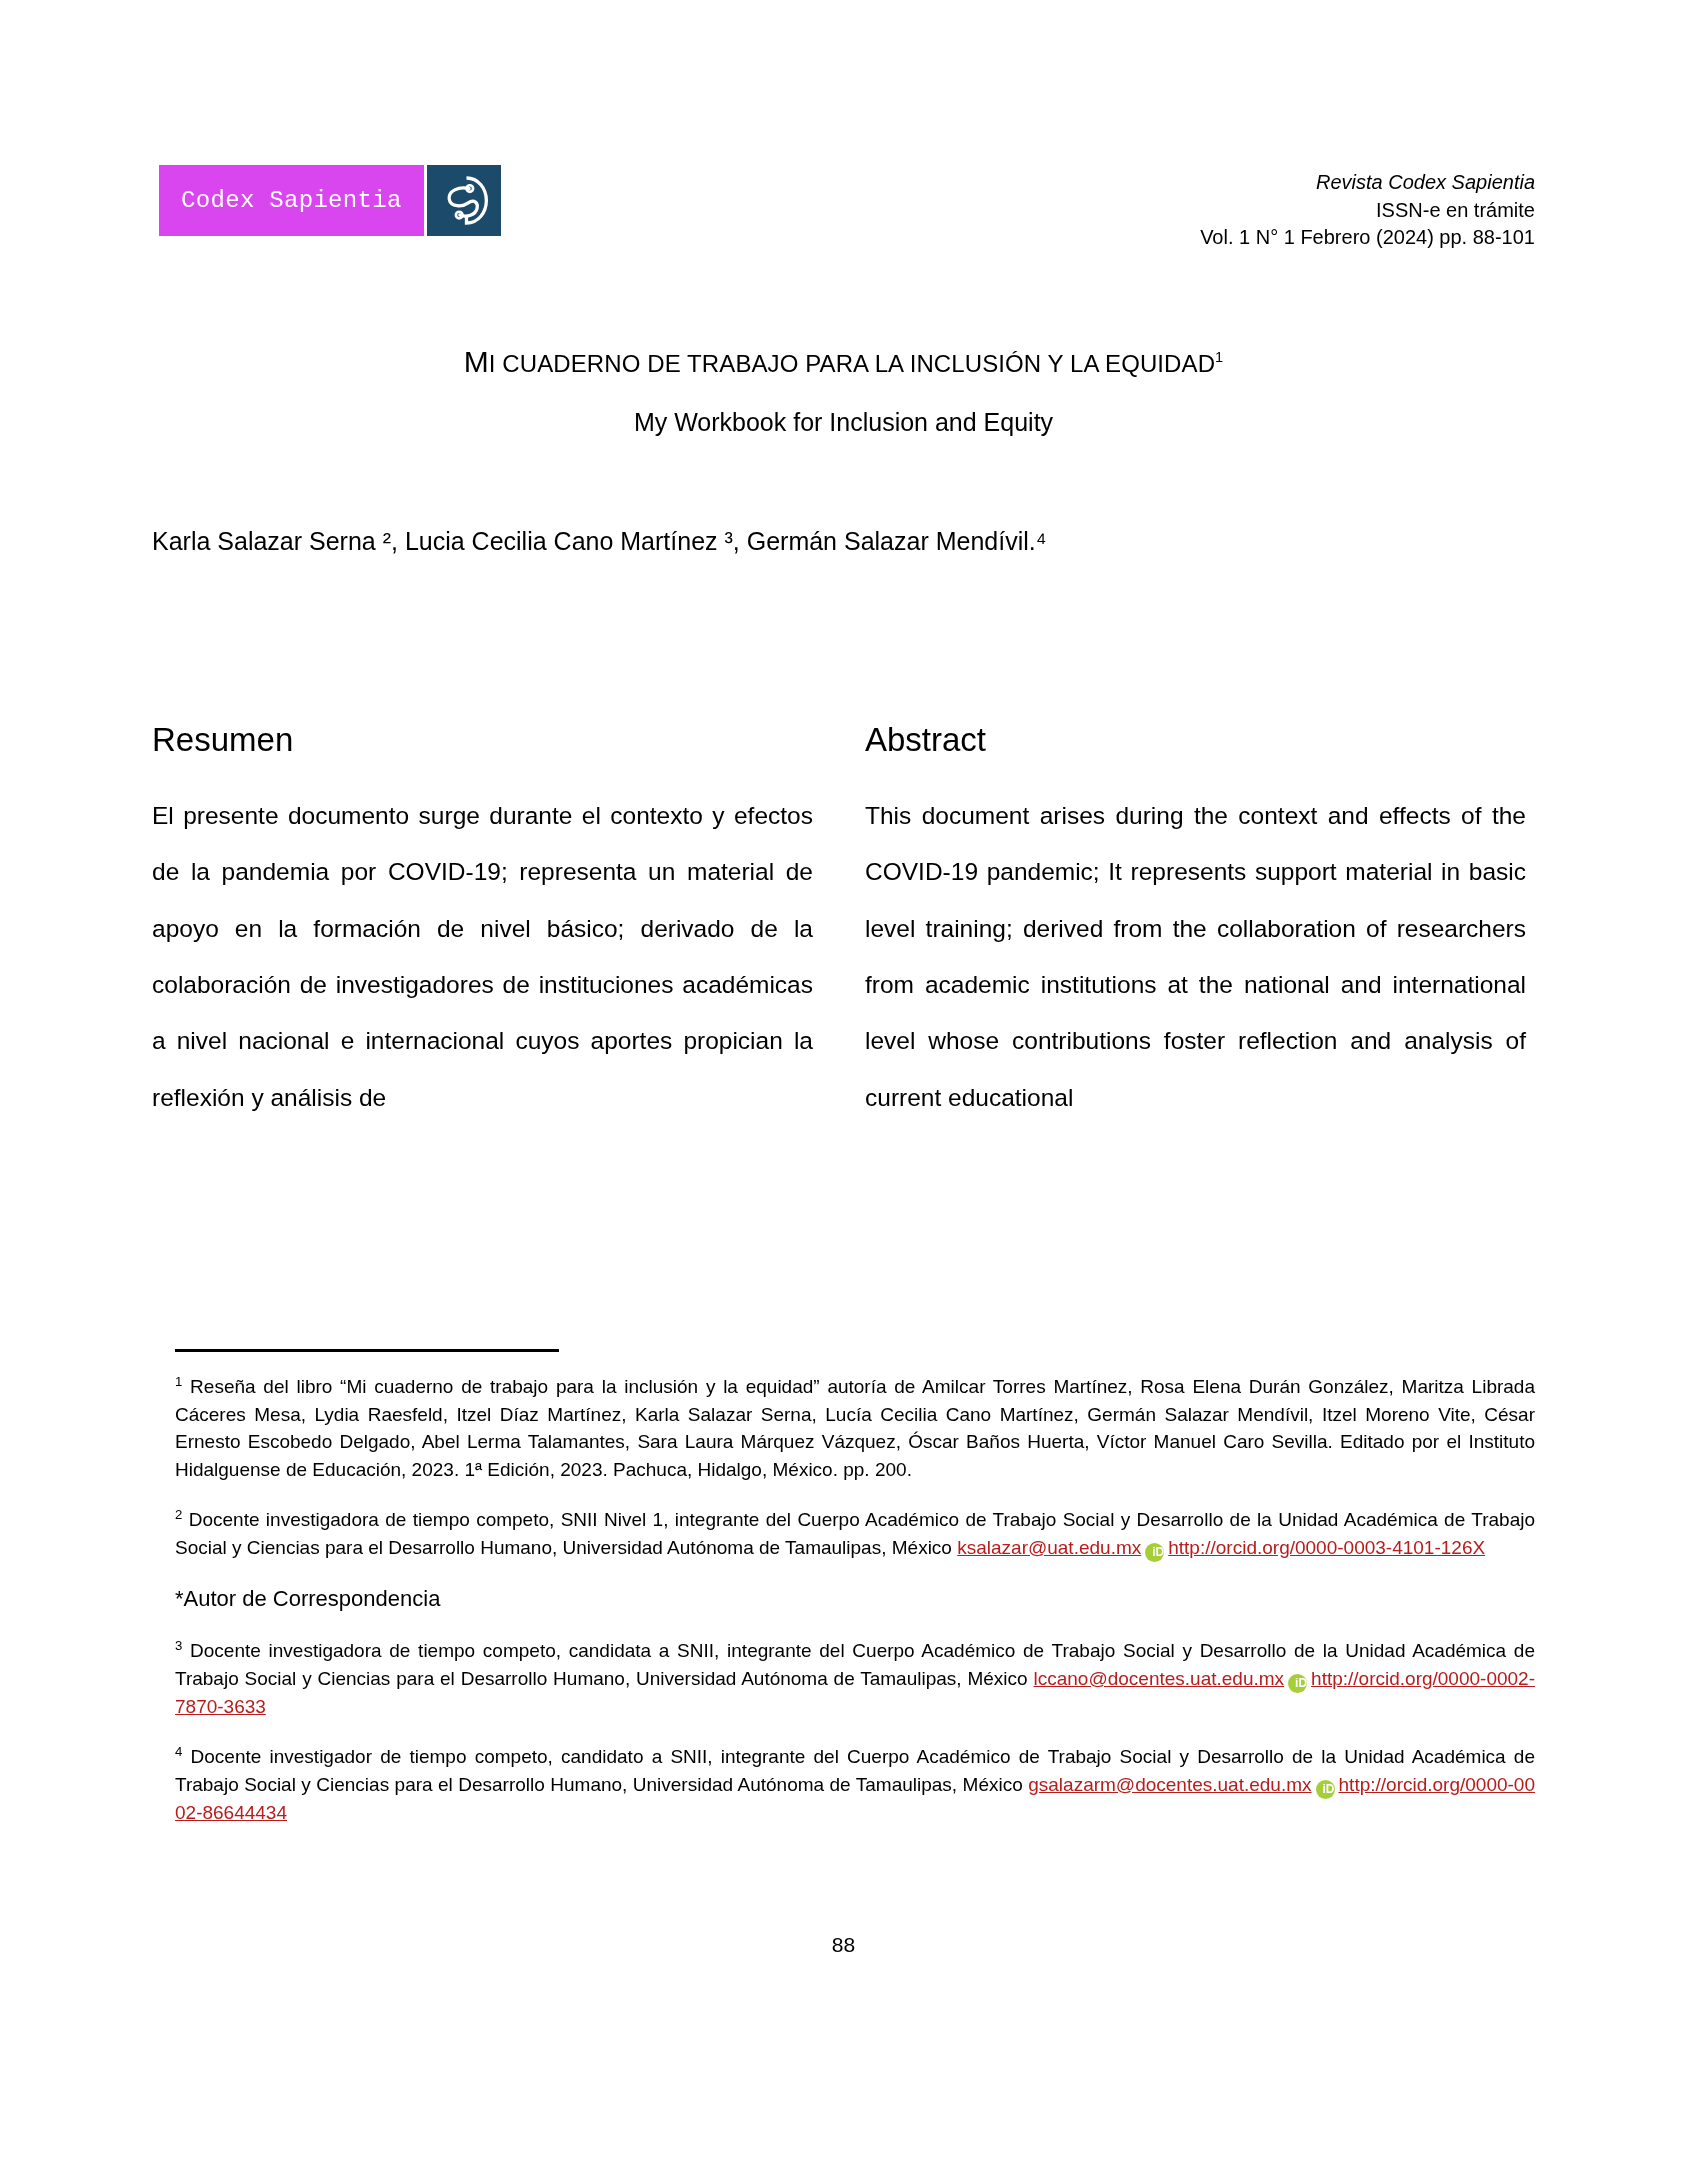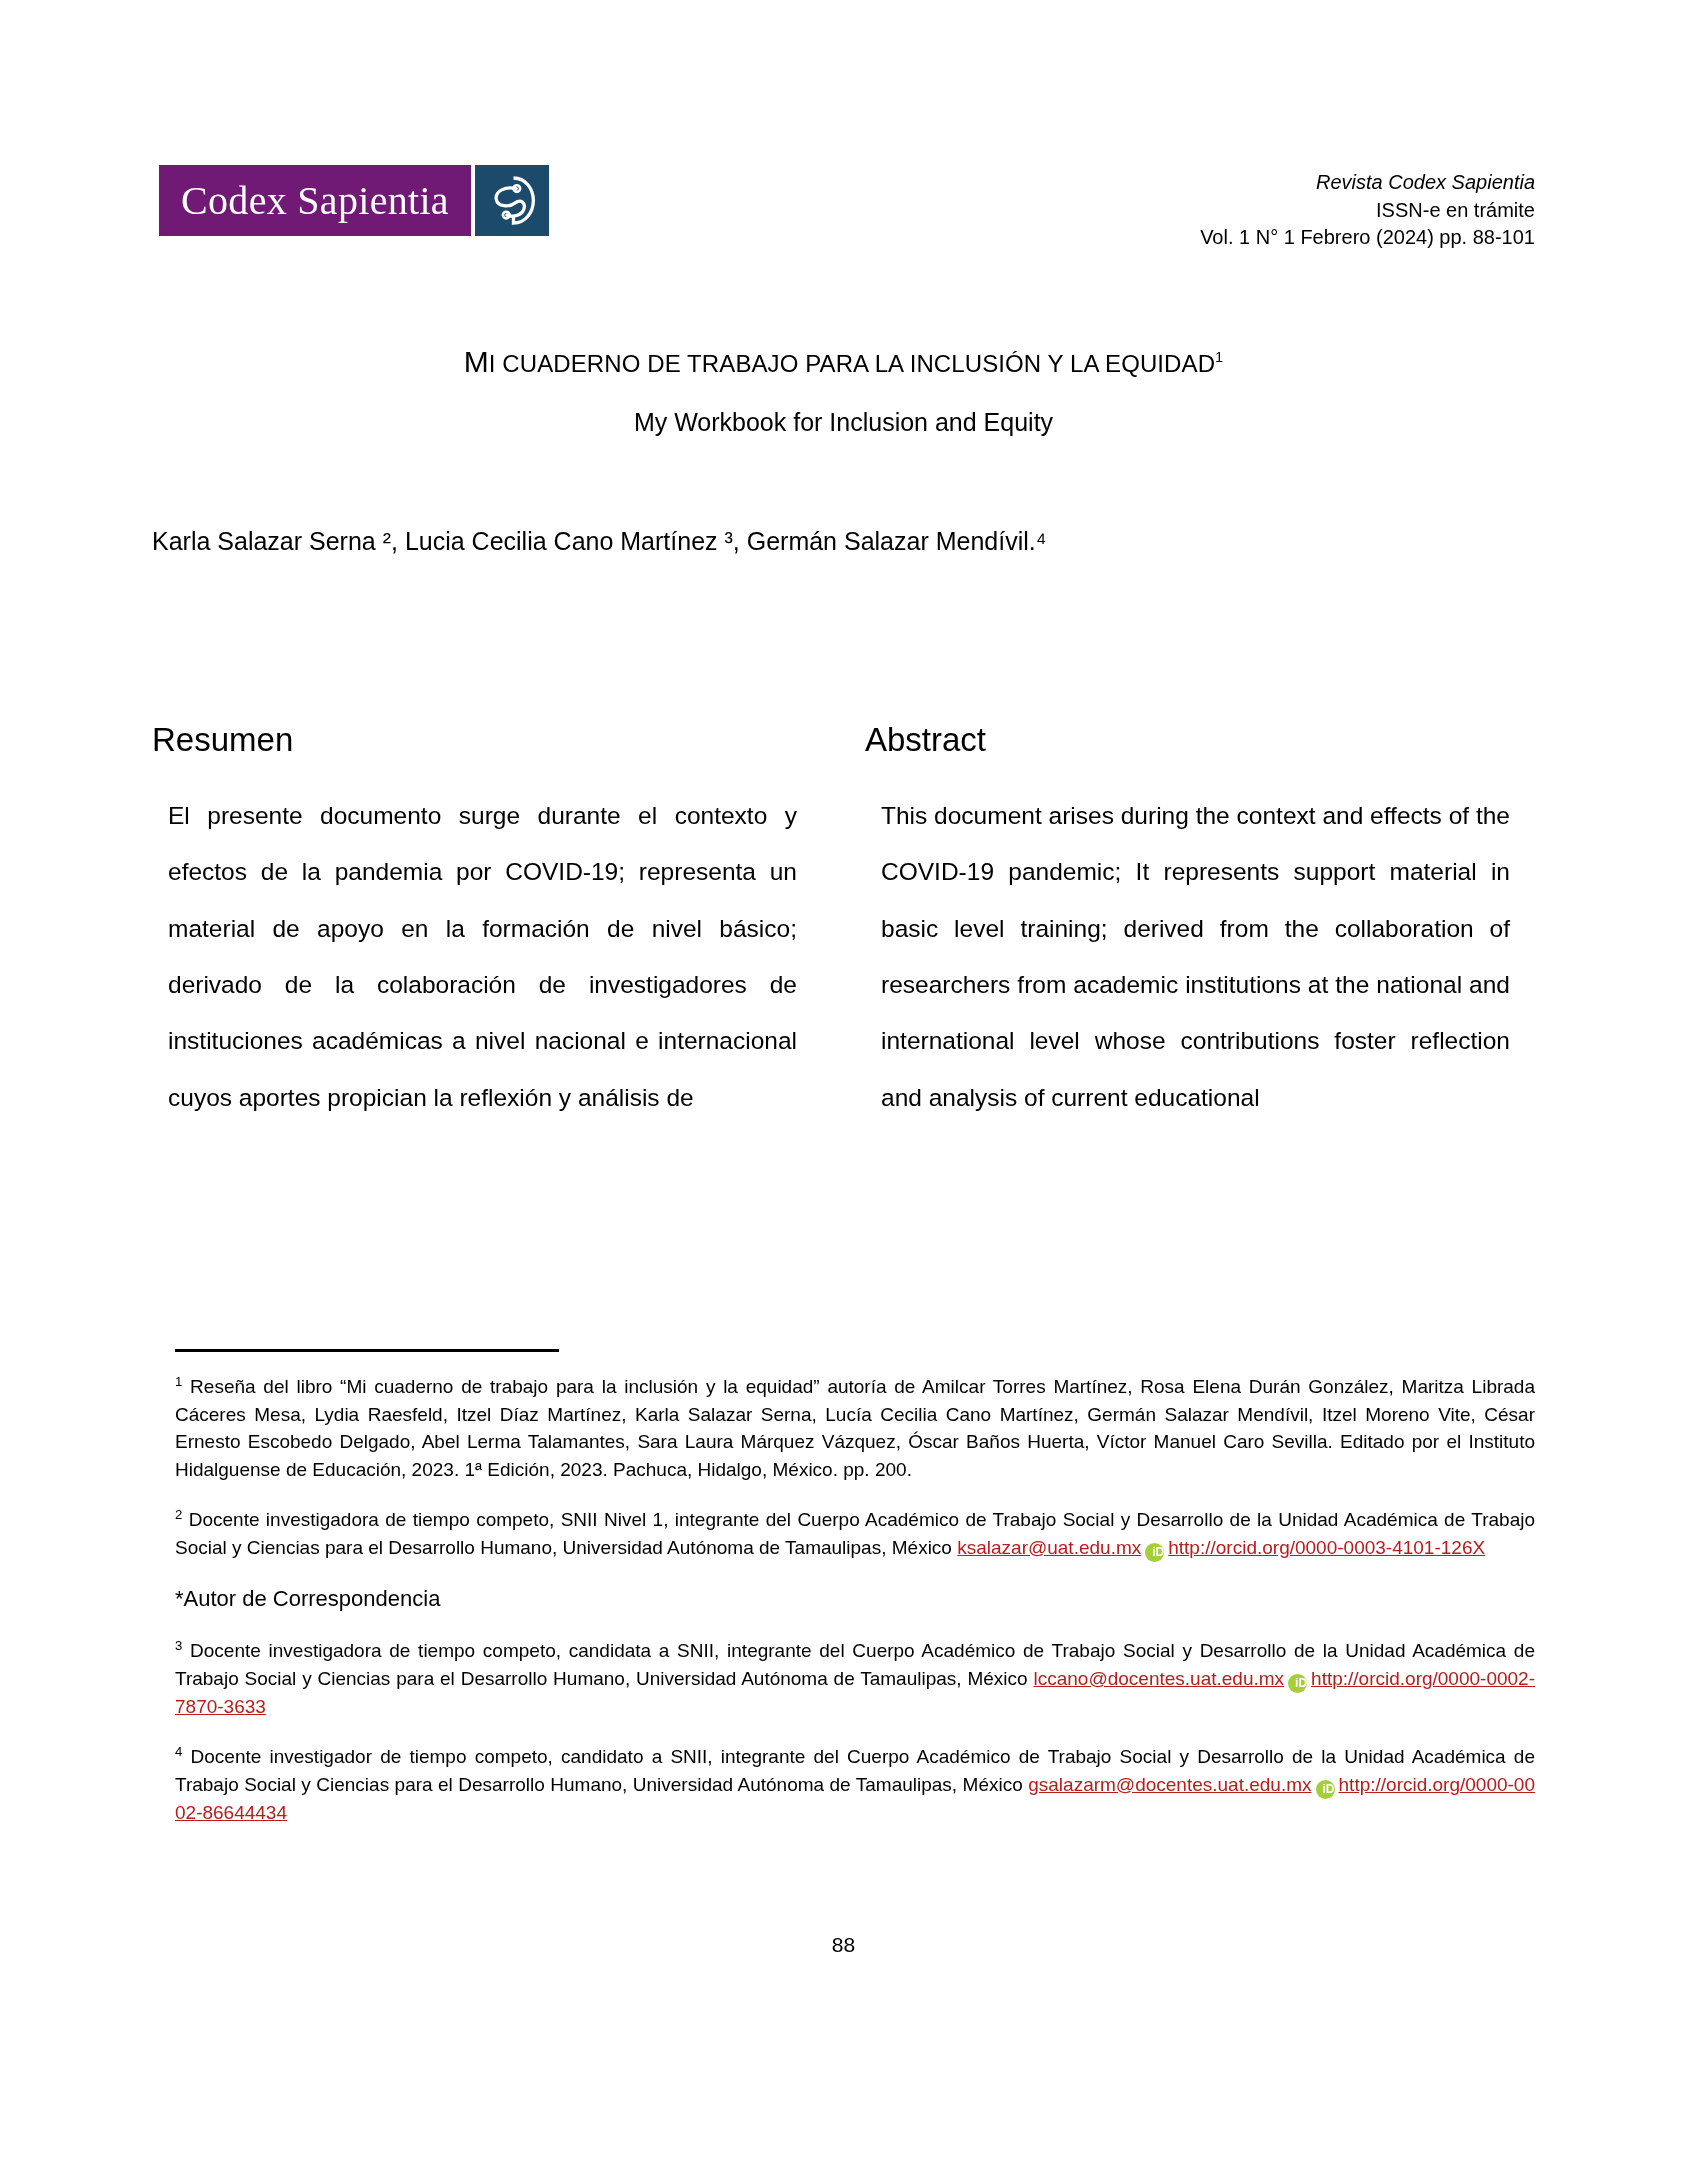--- a/index.html
+++ b/index.html
@@ -29,24 +29,24 @@
     justify-content: space-between;
     height: 119px;
   }
   .logo {
     display: flex;
     align-items: stretch;
     height: 71px;
     margin-left: 6.6px;
   }
   .logo-word {
-    background: #701a75;
+    background: #d946ef;
     color: #ffffff;
-    font-family: Liberation Serif, serif;
-    font-size: 40px;
+    font-family: Liberation Mono, monospace;
+    font-size: 24px;
     line-height: 71px;
     padding: 0 22.5px;
     letter-spacing: 0.3px;
     white-space: nowrap;
   }
   .logo-mark {
     background: #1b4a6b;
     width: 74px;
     margin-left: 3.3px;
     display: flex;
@@ -98,21 +98,21 @@
   .abs-col { width: 661px; }
   .abs-heading {
     font-size: 33px;
     font-weight: normal;
     margin: 0 0 29px 0;
   }
   .abs-body {
     font-size: 24.5px;
     text-align: justify;
     line-height: 2.3;
-    margin: 16px;
+    margin: 0;
   }
 
   
   .footnotes {
     position: absolute;
     left: 175px;
     right: 152px;
     top: 1349px;
   }
   .fn-rule {

